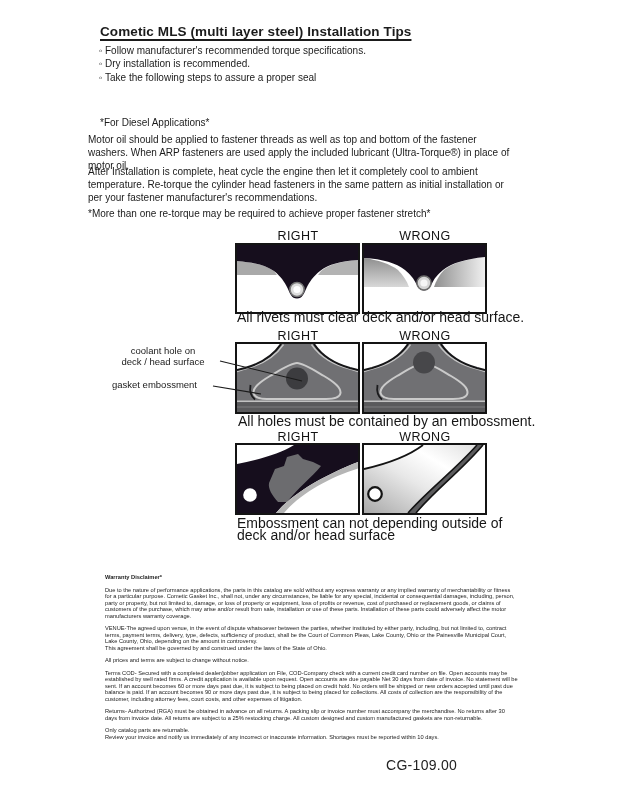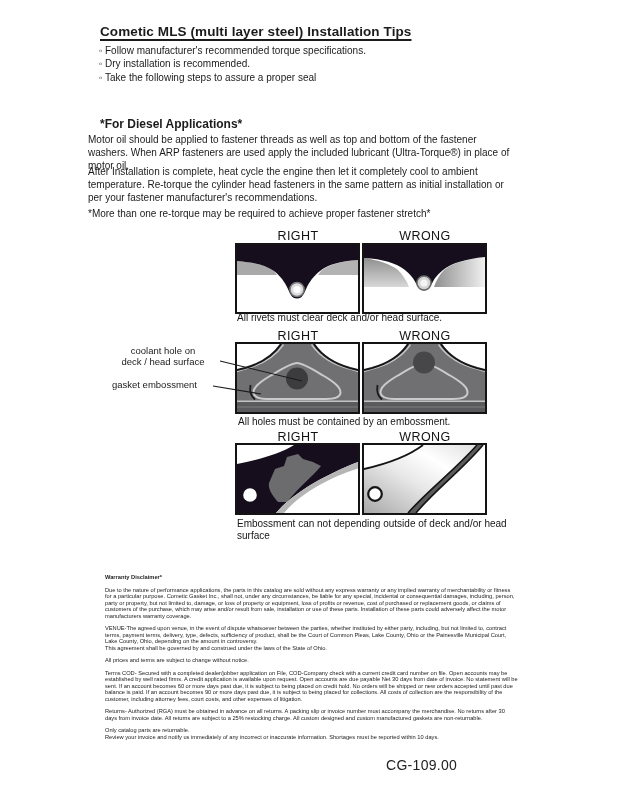--- a/index.html
+++ b/index.html
@@ -6,27 +6,27 @@
   .page{position:relative;width:618px;height:776px;background:#fff;overflow:hidden;
         font-family:"Liberation Sans", sans-serif;color:#1b1b1b;}
   .abs{position:absolute;}
   .title{left:100px;top:24px;font-size:13.5px;font-weight:bold;
          text-decoration:underline;text-decoration-thickness:1.5px;text-underline-offset:3px;
          letter-spacing:.1px;}
   .tips{left:96px;top:44px;width:485px;font-size:10px;line-height:13.4px;}
   .tip-row{white-space:nowrap;}
   .tip-row .b{display:inline-block;width:9px;text-align:center;}
   .tip-row.sub{padding-left:18px;}
-  .diesel-h{left:100px;top:117px;font-size:12px;font-weight:bold;}
+  .diesel-h{left:100px;top:117px;font-size:10px;font-weight:normal;}
   .para{left:88px;top:0;width:424px;font-size:10px;line-height:13px;}
   .p1{top:133px;} .p2{top:165px;} .p3{top:207px;}
   .dg-label{font-size:12.5px;letter-spacing:.4px;text-align:center;width:126px;color:#111;}
   .panel{border:2.5px solid #141414;width:121px;background:#fff;line-height:0;}
   .h67{height:67px;} .h68{height:68px;}
-  .cap{font-size:10px;line-height:11.5px;color:#161616;}
+  .cap{font-size:14px;line-height:11.5px;color:#161616;}
   .callout{font-size:9.5px;line-height:11px;text-align:center;color:#1a1a1a;}
   .legal{left:105px;top:574px;width:413px;font-size:5.7px;line-height:6.5px;color:#222;}
   .legal .lh{font-weight:bold;margin:0 0 6px 0;}
   .legal p{margin:0 0 6px 0;}
   .legal p.tight{margin:0;}
   .docnum{left:386px;top:757px;font-size:14px;letter-spacing:.3px;color:#222;}
   svg{display:block;}
   .leaders{pointer-events:none;}
 </style>
 </head>

